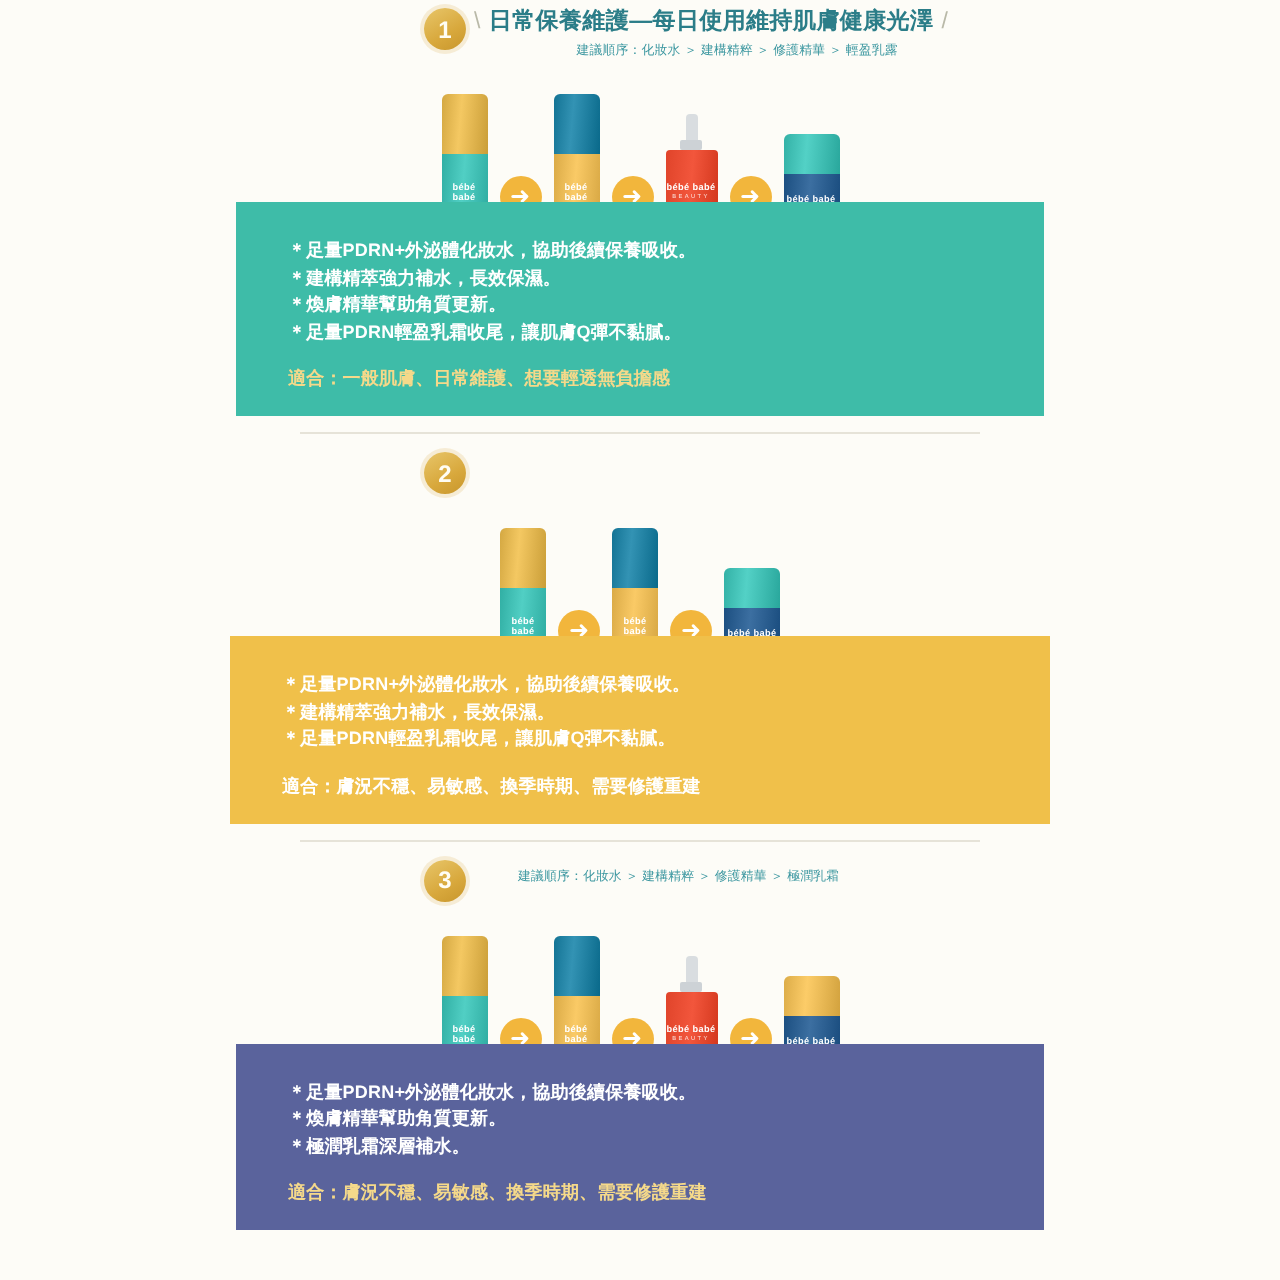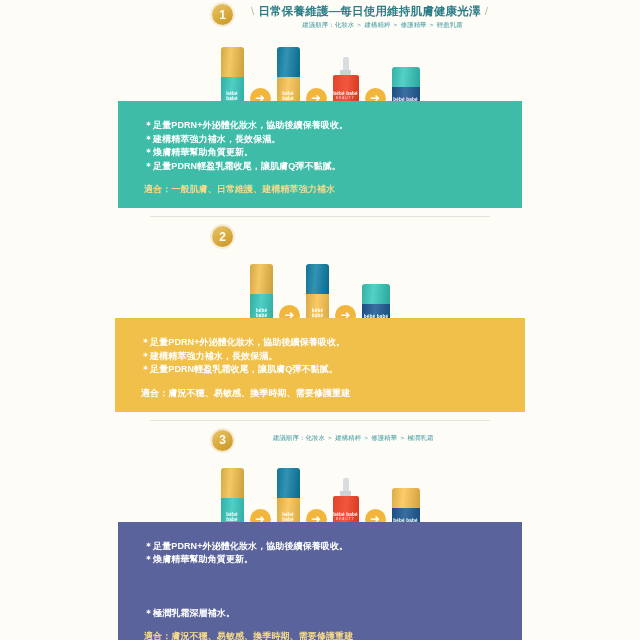--- a/index.html
+++ b/index.html
@@ -17,21 +17,21 @@
     padding-left:212px;
   }
   .badge{
     width:21px;height:21px;border-radius:50%;
     background:linear-gradient(150deg,#e8c66a 0%,#d8a83c 60%,#c8962c 100%);
     color:#fffdf4;font-size:12px;font-weight:bold;
     display:flex;align-items:center;justify-content:center;
     flex:0 0 auto;line-height:1;
     box-shadow:0 0 0 2px rgba(216,168,60,.18);
   }
-  .head-text{margin-left:14px;padding-top:1px;}
+  .head-text{padding-top:1px;}
   .head-title{
     font-size:11.5px;color:#2b7d88;font-weight:bold;white-space:nowrap;
     letter-spacing:.2px;line-height:13px;
   }
   .head-title .slash{color:#b9b9a8;font-weight:normal;padding:0 4px;}
   .head-sub{
     font-size:6.4px;color:#3c97a0;white-space:nowrap;
     text-align:center;margin-top:3px;letter-spacing:.1px;
     padding-left:26px;
   }
@@ -157,21 +157,21 @@
             </div>
           </div>
         </div>
       </div>
       <div class="panel" style="background: rgb(62, 188, 168); width: 404px; margin-top: -34px;">
         <div class="bullets" style="padding-left: 26px;">
           <div class="bline" style="color: rgb(255, 255, 255);">＊足量PDRN+外泌體化妝水，協助後續保養吸收。</div>
           <div class="bline" style="color: rgb(255, 255, 255);">＊建構精萃強力補水，長效保濕。</div>
           <div class="bline" style="color: rgb(255, 255, 255);">＊煥膚精華幫助角質更新。</div>
           <div class="bline" style="color: rgb(255, 255, 255);">＊足量PDRN輕盈乳霜收尾，讓肌膚Q彈不黏膩。</div>
-          <div class="fitline" style="color: rgb(245, 217, 138);">適合：一般肌膚、日常維護、建構精萃強力補水</div>
+          <div class="fitline" style="color: rgb(245, 217, 138);">適合：一般肌膚、日常維護、想要輕透無負擔感</div>
         </div>
       </div>
       <div class="divider"></div>
       <div class="gap-sm"></div>
       <div class="sec-head">
         <div class="badge">2</div>
       </div>
       <div class="shelf">
         <div class="products">
           <div class="slot">
@@ -269,18 +269,18 @@
                 <div class="desc" style="bottom:7px;color:#ffffff;opacity:.85">Rich Nourishing Cream</div>
               </div>
             </div>
           </div>
         </div>
       </div>
       <div class="panel" style="background: rgb(90, 99, 156); width: 404px; margin-top: -34px;">
         <div class="bullets" style="padding-left: 26px;">
           <div class="bline" style="color: rgb(255, 255, 255);">＊足量PDRN+外泌體化妝水，協助後續保養吸收。</div>
           <div class="bline" style="color: rgb(255, 255, 255);">＊煥膚精華幫助角質更新。</div>
-          <div class="bline" style="color: rgb(255, 255, 255); margin-top: 40px;">＊極潤乳霜深層補水。</div>
+          <div class="bline" style="color: rgb(255, 255, 255);">＊極潤乳霜深層補水。</div>
           <div class="fitline" style="color: rgb(245, 217, 138);">適合：膚況不穩、易敏感、換季時期、需要修護重建</div>
         </div>
       </div>
     </div>
 </div>
 
 </body></html>

